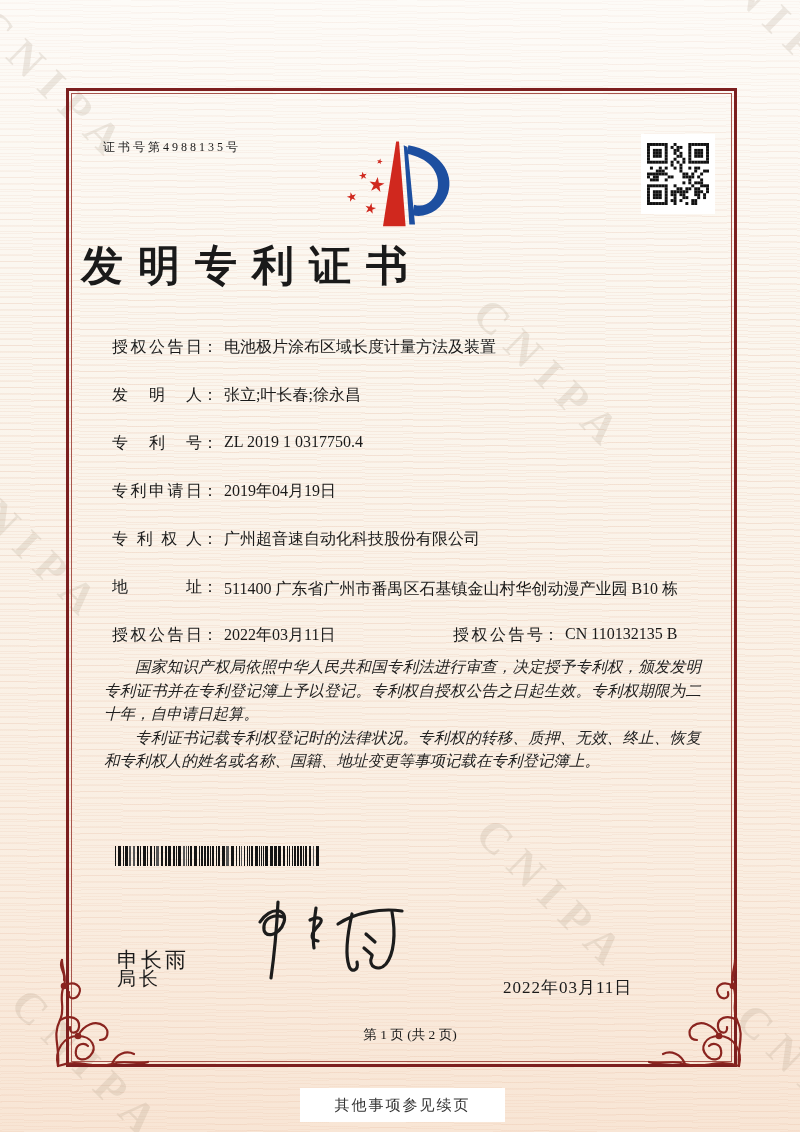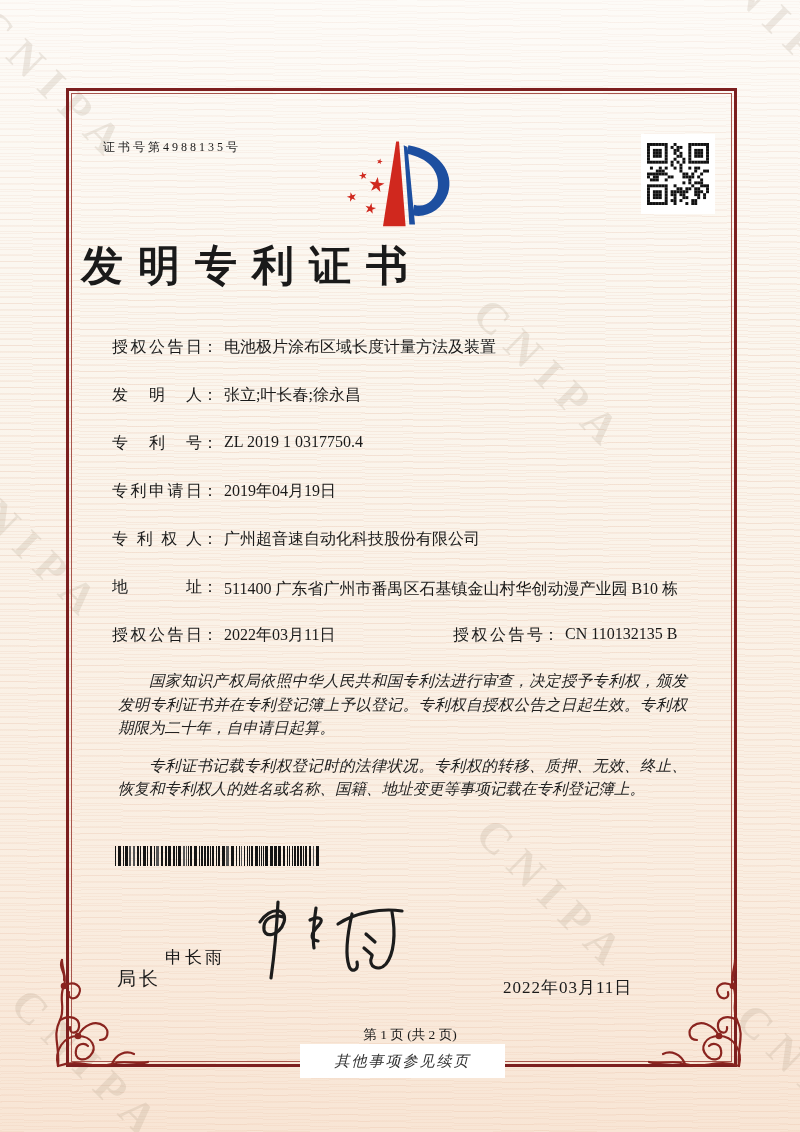--- a/index.html
+++ b/index.html
@@ -27,29 +27,29 @@
          font-weight:700;letter-spacing:15px;text-indent:15px;}
   .frow{position:absolute;left:112px;z-index:3;font-size:16px;white-space:nowrap;}
   .flabel{display:inline-block;width:90px;text-align:justify;text-align-last:justify;
           vertical-align:top;}
   .fcolon{display:inline-block;vertical-align:top;}
   .fvalue{display:inline-block;margin-left:6px;vertical-align:top;}
   .fvalue.wrap{white-space:normal;width:482px;line-height:23px;}
   .frow2{position:absolute;left:341px;top:0;}
   #body-text{left:104px;top:655px;width:597px;font-size:15.5px;line-height:23.5px;
              font-style:italic;text-align:justify;color:#222;}
-  #body-text p{margin:14px;text-indent:2em;}
+  #body-text p{margin:0;text-indent:2em;}
   #signer-title{left:117px;top:966px;font-size:19px;letter-spacing:3px;text-align:center;}
-  #signer-name{left:117px;top:946px;font-size:17px;letter-spacing:3px;margin-left:48px;}
+  #signer-name{left:117px;top:946px;font-size:21px;letter-spacing:3px;}
   #sig-svg{left:238px;top:896px;}
   #issue-date{left:503px;top:976px;font-size:17px;letter-spacing:1px;}
   #page-indicator{left:66px;top:1026px;width:640px;text-align:center;font-size:13.5px;padding-left:24px;}
-  #cont-note{left:300px;top:1044px;width:205px;height:34px;background:#ffffff;
+  #cont-note{left:300px;top:1088px;width:205px;height:34px;background:#ffffff;
              display:flex;align-items:center;justify-content:center;
-             font-size:15px;font-style:italic;color:#333;letter-spacing:2px;z-index:4;}
+             font-size:15px;color:#333;letter-spacing:2px;z-index:4;}
   .orn{position:absolute;z-index:4;}
   .orn.right{transform:scaleX(-1);}
   #barcode-svg{left:115px;top:846px;}
 </style>
 </head>
 <body>
 
 <div id="page">
 
   <div class="wm" style="left:-45px;top:60px;">CNIPA</div>

